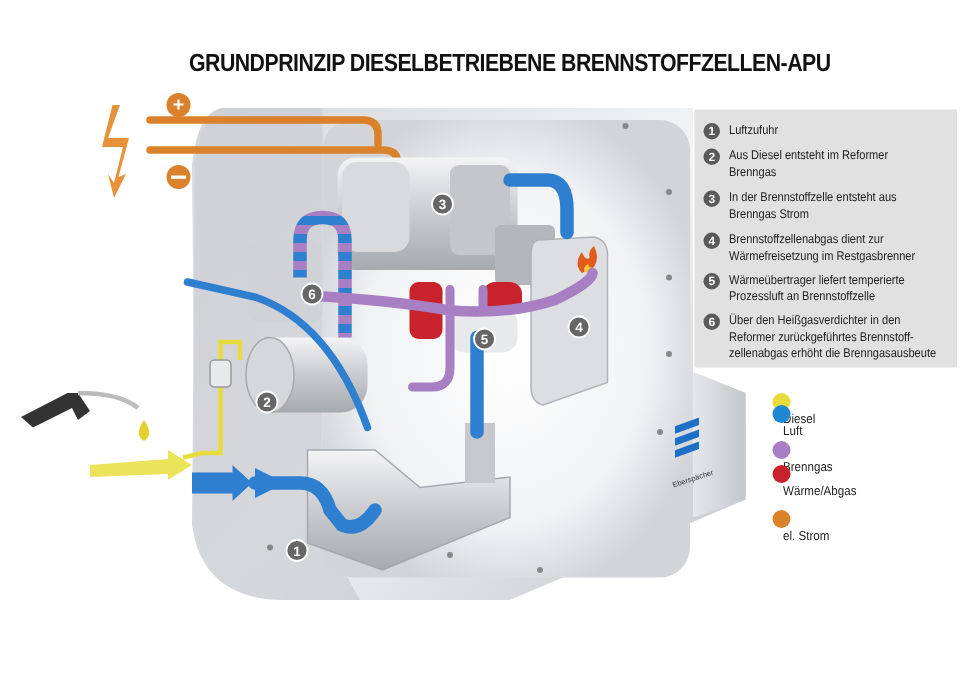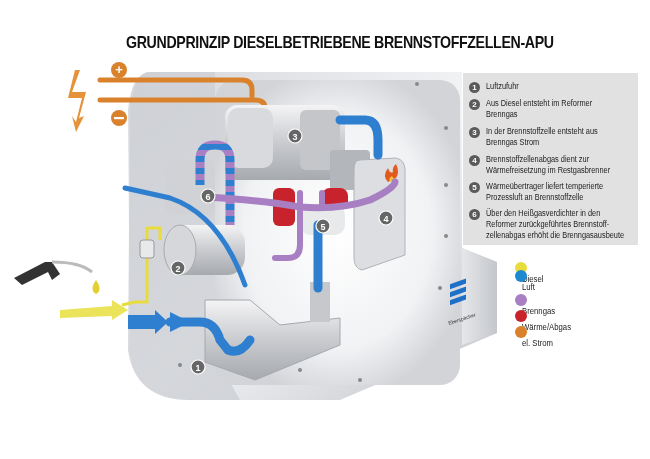--- a/index.html
+++ b/index.html
@@ -211,17 +211,17 @@
     <span class="key-label">Luft</span>
   </div>
   <div class="key" style="top:294px">
     <span class="dot" style="background:#a77fc2"></span>
     <span class="key-label">Brenngas</span>
   </div>
   <div class="key" style="top:310px">
     <span class="dot" style="background:#c8232c"></span>
     <span class="key-label">Wärme/Abgas</span>
   </div>
-  <div class="key" style="top:326px">
+  <div class="key" style="top:340px">
     <span class="dot" style="background:#d9822b"></span>
     <span class="key-label">el. Strom</span>
   </div>
 </div>
 
 </body></html>

